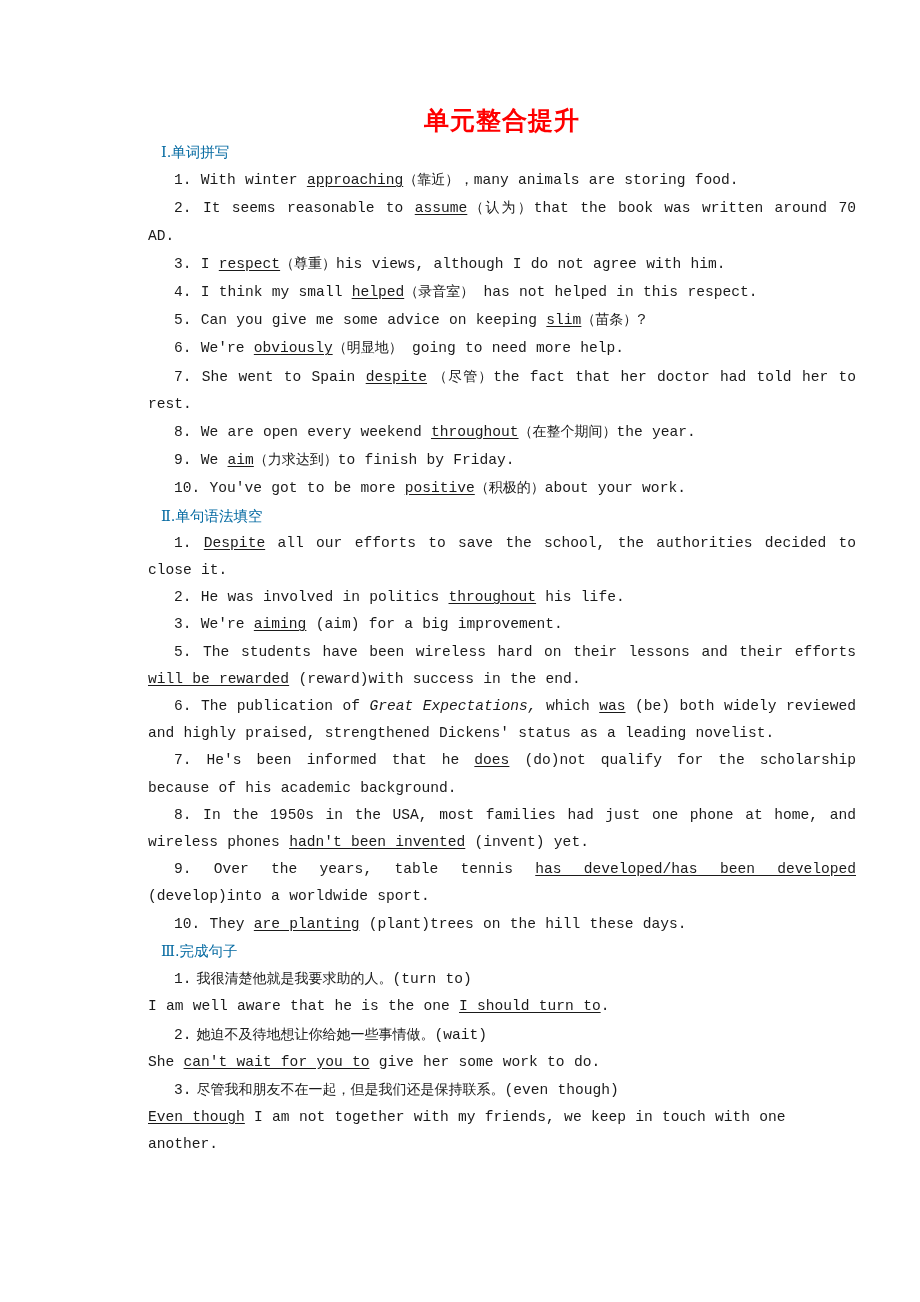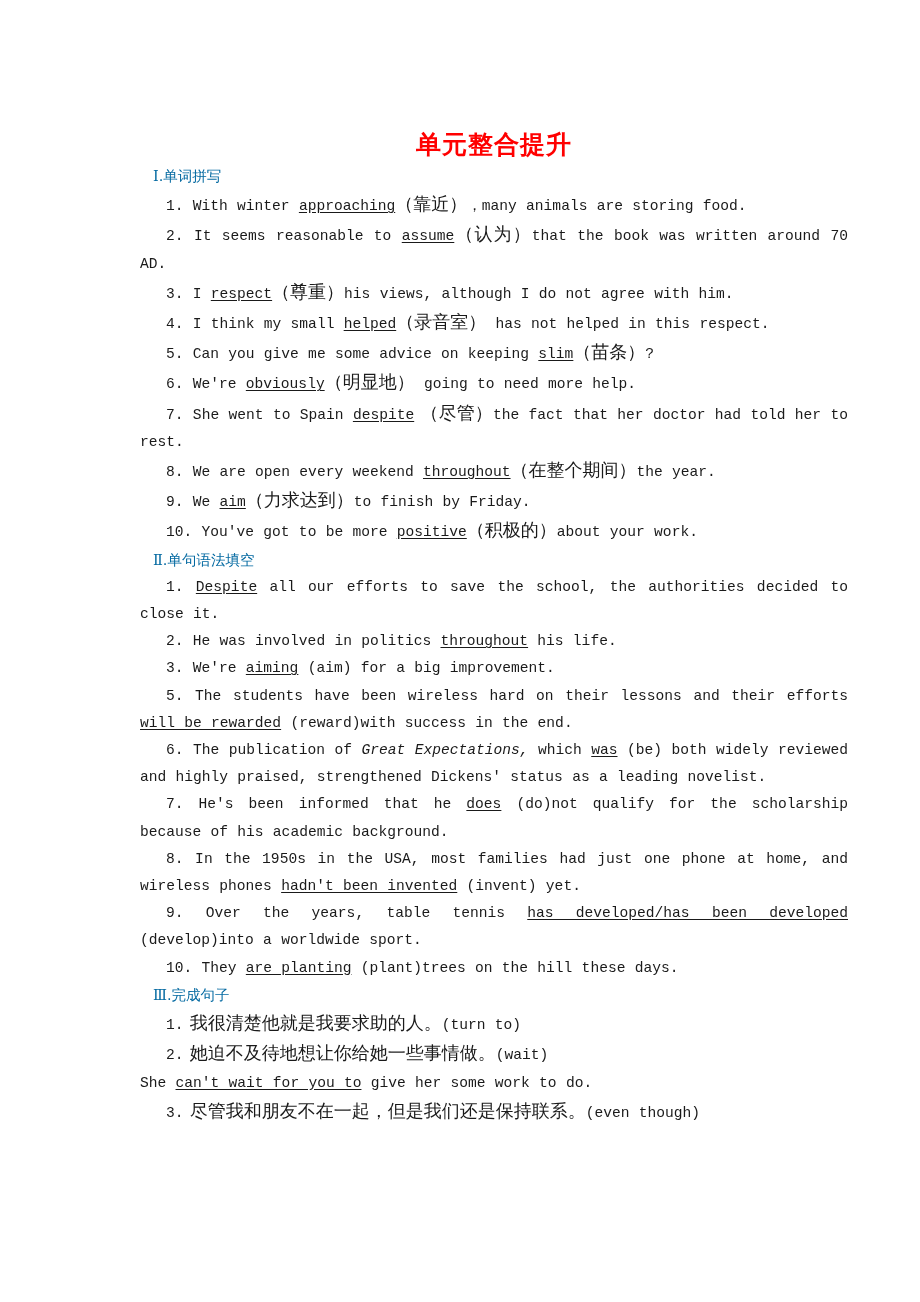--- a/index.html
+++ b/index.html
@@ -10,24 +10,23 @@
   body {
     width: 920px;
     height: 1302px;
     position: relative;
     font-family: "Liberation Mono", "DejaVu Sans Mono", monospace;
     color: #1a1a1a;
     overflow: hidden;
   }
   .page {
     position: absolute;
-    left: 140px;
+    left: 148px;
     top: 0;
     width: 708px;
-    margin-top: 24px;
   }
   .doc-title {
     color: #ff0000;
     font-family: "DejaVu Sans", sans-serif;
     font-weight: bold;
     font-size: 25px;
     text-align: center;
     letter-spacing: 1px;
     margin: 0;
     padding-top: 103px;
@@ -52,21 +51,21 @@
     text-justify: inter-word;
     text-indent: 26px;
     margin: 0;
     word-spacing: 0.5px;
   }
   .item.nojust {
     text-align: left;
   }
   .item .cn {
     font-family: "DejaVu Sans", sans-serif;
-    font-size: 18px;
+    font-size: 14px;
   }
   .ans {
     text-decoration: underline;
     text-underline-offset: 2px;
     text-align: right;
   }
   .ital {
     font-style: italic;
   }
 </style>
@@ -123,21 +122,23 @@
   <p class="item"><span>9.</span><span> Over the years, table tennis </span><span class="ans">has developed/has been developed</span><span> (develop)</span><span>into a worldwide sport.</span></p>
 
   <p class="item nojust"><span>10.</span><span> They </span><span class="ans">are planting</span><span> (plant)</span><span>trees on the hill these days.</span></p>
 
   <div class="section-head">
     <span class="rom">Ⅲ</span><span>.</span><span class="cn">完成句子</span>
   </div>
 
   <p class="item nojust"><span>1.</span><span class="cn"> 我很清楚他就是我要求助的人。</span><span>(turn to)</span></p>
 
+  <p class="item nojust" style="text-indent:0"><span>I am well aware that he is the one </span><span class="ans">I should turn to</span><span>.</span></p>
 
   <p class="item nojust"><span>2.</span><span class="cn"> 她迫不及待地想让你给她一些事情做。</span><span>(wait)</span></p>
 
   <p class="item nojust" style="text-indent:0"><span>She </span><span class="ans">can't wait for you to</span><span> give her some work to do.</span></p>
 
   <p class="item nojust"><span>3.</span><span class="cn"> 尽管我和朋友不在一起，但是我们还是保持联系。</span><span>(even though)</span></p>
 
+  <p class="item nojust" style="text-indent:0"><span></span><span class="ans">Even though</span><span> I am not together with my friends, we keep in touch with one another.</span></p>
 
 </div>
 
 </body></html>

